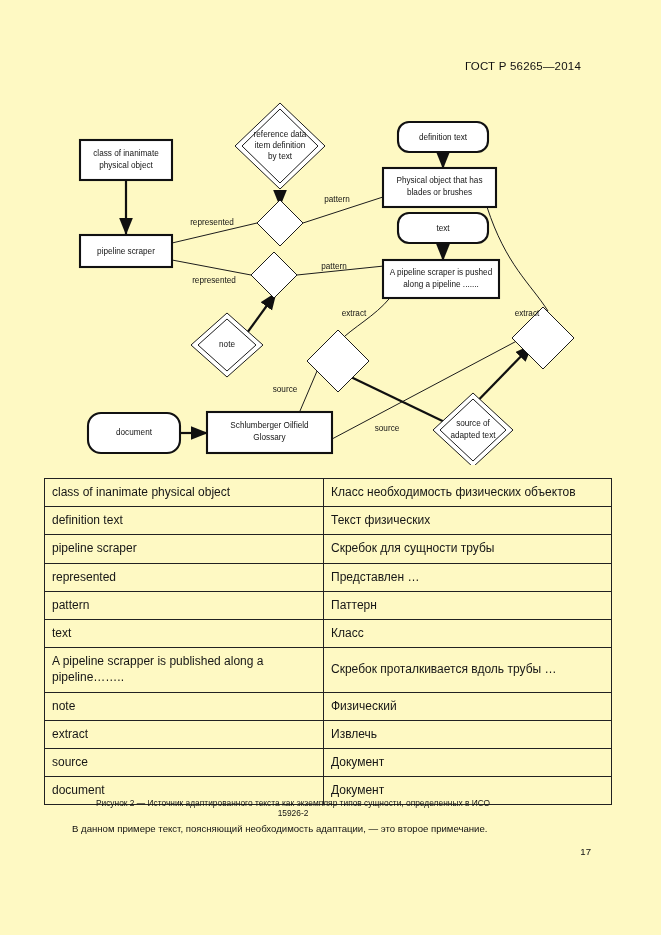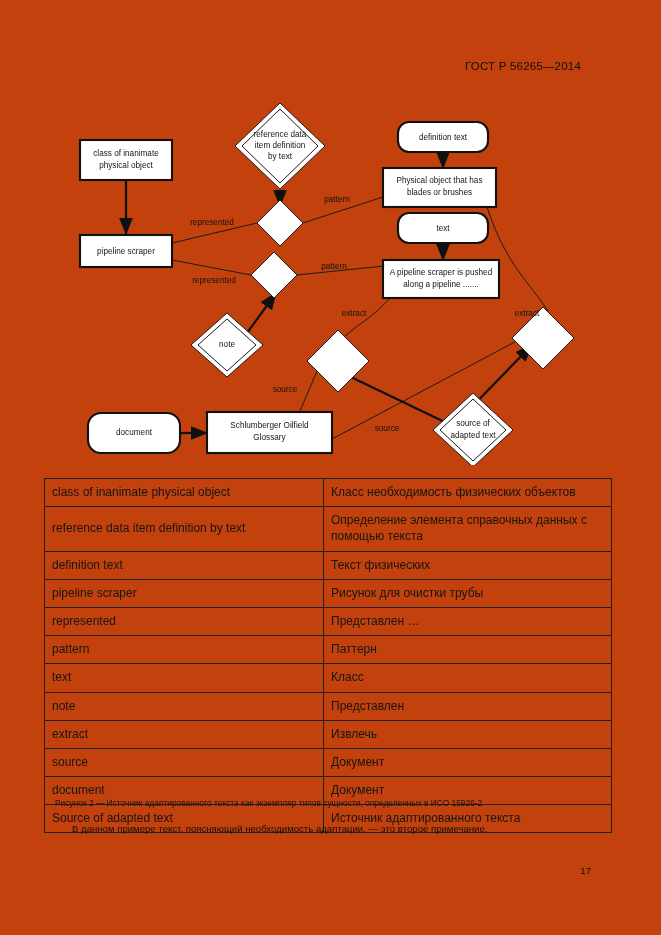--- a/index.html
+++ b/index.html
@@ -12,21 +12,21 @@
     height: 935px;
     position: relative;
     font-family: "Liberation Sans", sans-serif;
     color: #1a1a1a;
     overflow: hidden;
   }
 
   .page {
     position: absolute;
     inset: 0;
-    background: #c2410c;
+    background: #fef9c3;
   }
 
   
   .doc-header {
     position: absolute;
     top: 60px;
     right: 80px;
     font-size: 11.5px;
     letter-spacing: 0.2px;
     color: #111;
@@ -102,38 +102,39 @@
   }
   .gloss-table td.col-en { width: 264px; }
   .gloss-table td.col-ru { width: 273px; }
 
   
   .fig-caption {
     position: absolute;
     left: 0;
     top: 798px;
     width: 586px;
+    text-align: center;
     font-size: 8.4px;
     color: #141414;
-    padding: 0 55px;
+    padding: 0 85px;
     box-sizing: border-box;
   }
   .body-note {
     position: absolute;
     left: 72px;
     top: 822px;
     width: 520px;
     font-size: 9.6px;
     color: #111;
     line-height: 1.4;
   }
   .page-number {
     position: absolute;
     right: 70px;
-    top: 865px;
+    top: 846px;
     font-size: 9.6px;
     color: #111;
   }
 </style>
 </head>
 <body>
 
 <div class="page">
 
   <div class="doc-header">ГОСТ Р 56265—2014</div>
@@ -280,63 +281,59 @@
     </svg>
   </div>
 
   <table class="gloss-table">
     <tbody>
         <tr>
           <td class="col-en">class of inanimate physical object</td>
           <td class="col-ru">Класс необходимость физических объектов</td>
         </tr>
         <tr>
-          <td class="col-en">reference data item definition by text</td>
-          <td class="col-ru">Определение элемента справочных данных с помощью текста</td>
-        </tr>
-        <tr>
           <td class="col-en">definition text</td>
           <td class="col-ru">Текст физических</td>
         </tr>
         <tr>
           <td class="col-en">pipeline scraper</td>
-          <td class="col-ru">Рисунок для очистки трубы</td>
+          <td class="col-ru">Скребок для сущности трубы</td>
         </tr>
         <tr>
           <td class="col-en">represented</td>
           <td class="col-ru">Представлен …</td>
         </tr>
         <tr>
           <td class="col-en">pattern</td>
           <td class="col-ru">Паттерн</td>
         </tr>
         <tr>
           <td class="col-en">text</td>
           <td class="col-ru">Класс</td>
         </tr>
         <tr>
+          <td class="col-en">A pipeline scrapper is published along a pipeline……..</td>
+          <td class="col-ru">Скребок проталкивается вдоль трубы …</td>
+        </tr>
+        <tr>
           <td class="col-en">note</td>
-          <td class="col-ru">Представлен</td>
+          <td class="col-ru">Физический</td>
         </tr>
         <tr>
           <td class="col-en">extract</td>
           <td class="col-ru">Извлечь</td>
         </tr>
         <tr>
           <td class="col-en">source</td>
           <td class="col-ru">Документ</td>
         </tr>
         <tr>
           <td class="col-en">document</td>
           <td class="col-ru">Документ</td>
         </tr>
-        <tr>
-          <td class="col-en">Source of adapted text</td>
-          <td class="col-ru">Источник адаптированного текста</td>
-        </tr>
       </tbody>
   </table>
 
   <div class="fig-caption">Рисунок 2 — Источник адаптированного текста как экземпляр типов сущности, определенных в ИСО 15926-2</div>
 
   <div class="body-note">В данном примере текст, поясняющий необходимость адаптации, — это второе примечание.</div>
 
   <div class="page-number">17</div>
 
 </div>

